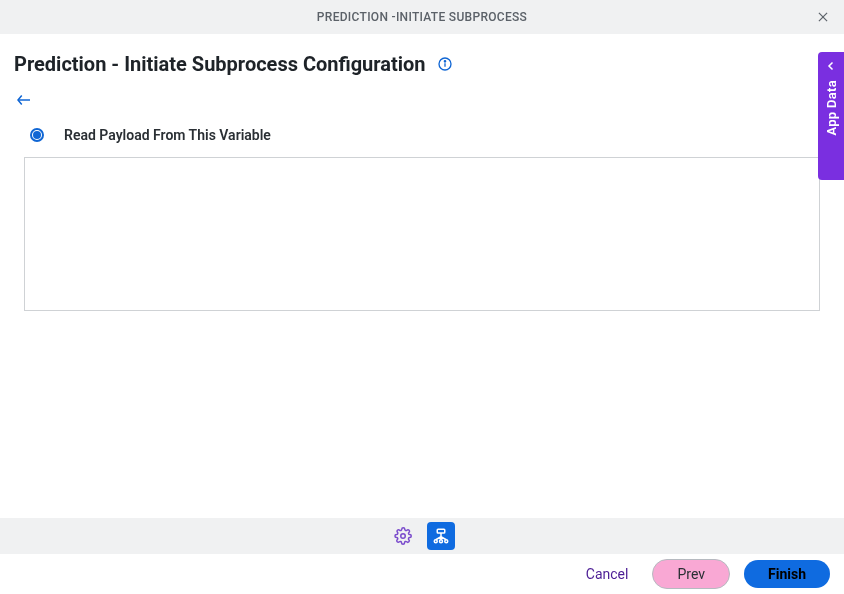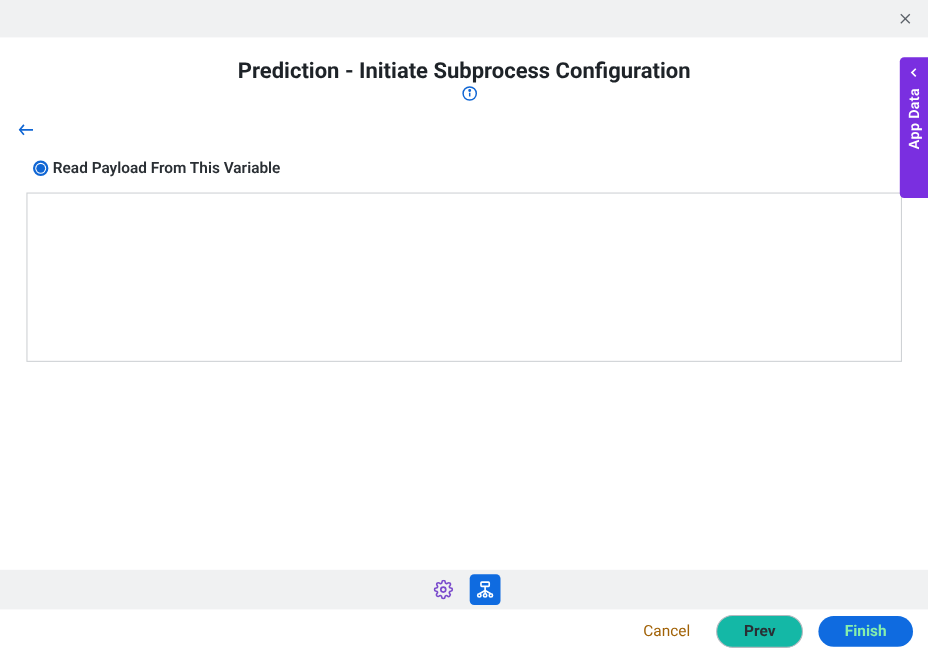--- a/index.html
+++ b/index.html
@@ -36,21 +36,20 @@
     align-items: center;
     justify-content: center;
     cursor: pointer;
     color: #5b6168;
   }
   .titlebar-close svg { width: 14px; height: 14px; }
   .heading-row {
     display: flex;
     align-items: center;
     padding: 18px 14px 6px 14px;
-    flex-direction: column;
   }
   .page-title {
     font-size: 20px;
     font-weight: 700;
     color: #1e2328;
   }
   .info-icon {
     margin-left: 10px;
     width: 18px;
     height: 18px;
@@ -77,21 +76,21 @@
     display: flex;
     gap: 48px;
     padding: 4px 30px 10px 30px;
     font-size: 14px;
     font-weight: 600;
     color: #2a2f34;
   }
   .radio-item {
     display: flex;
     align-items: center;
-    gap: 4px;
+    gap: 20px;
     cursor: pointer;
   }
   .radio-circle {
     width: 14px;
     height: 14px;
     border: 2px solid #6b6f73;
     border-radius: 50%;
     display: inline-flex;
     align-items: center;
     justify-content: center;
@@ -145,40 +144,40 @@
     left: 0;
     height: 40px;
     display: flex;
     align-items: center;
     justify-content: flex-end;
     gap: 14px;
     padding-right: 14px;
   }
   .btn-text {
     font-size: 14px;
-    color: #a16207;
+    color: #4c1d95;
     cursor: pointer;
     padding: 6px 10px;
   }
   .btn-outline {
     border: 1px solid #b6bac0;
     border-radius: 18px;
     padding: 6px 24px;
     font-size: 14px;
     color: #2a2f34;
-    font-weight: 700;
-    cursor: pointer;
-    background: #14b8a6;
+    font-weight: 400;
+    cursor: pointer;
+    background: #f9a8d4;
   }
   .btn-primary {
     background: #0f6be0;
     border-radius: 18px;
     padding: 6px 24px;
     font-size: 14px;
-    color: #86efac;
+    color: #000000;
     font-weight: 700;
     cursor: pointer;
   }
   .side-tab {
     position: absolute;
     right: 0;
     top: 52px;
     width: 26px;
     height: 128px;
     background: #7a2fe0;
@@ -207,20 +206,21 @@
     color: #fff;
     font-size: 13px;
     font-weight: 600;
     letter-spacing: 0.3px;
   }
 </style>
 </head>
 <body>
 
 <div class="titlebar">
+  <span class="titlebar-text">PREDICTION -INITIATE SUBPROCESS</span>
   <div class="titlebar-close">
     <svg viewBox="0 0 24 24" fill="none" stroke="currentColor" stroke-width="2">
       <line x1="5" y1="5" x2="19" y2="19"></line>
         <line x1="19" y1="5" x2="5" y2="19"></line>
     </svg>
   </div>
 </div>
 
 <div class="heading-row">
   <h1 class="page-title">Prediction - Initiate Subprocess Configuration</h1>

